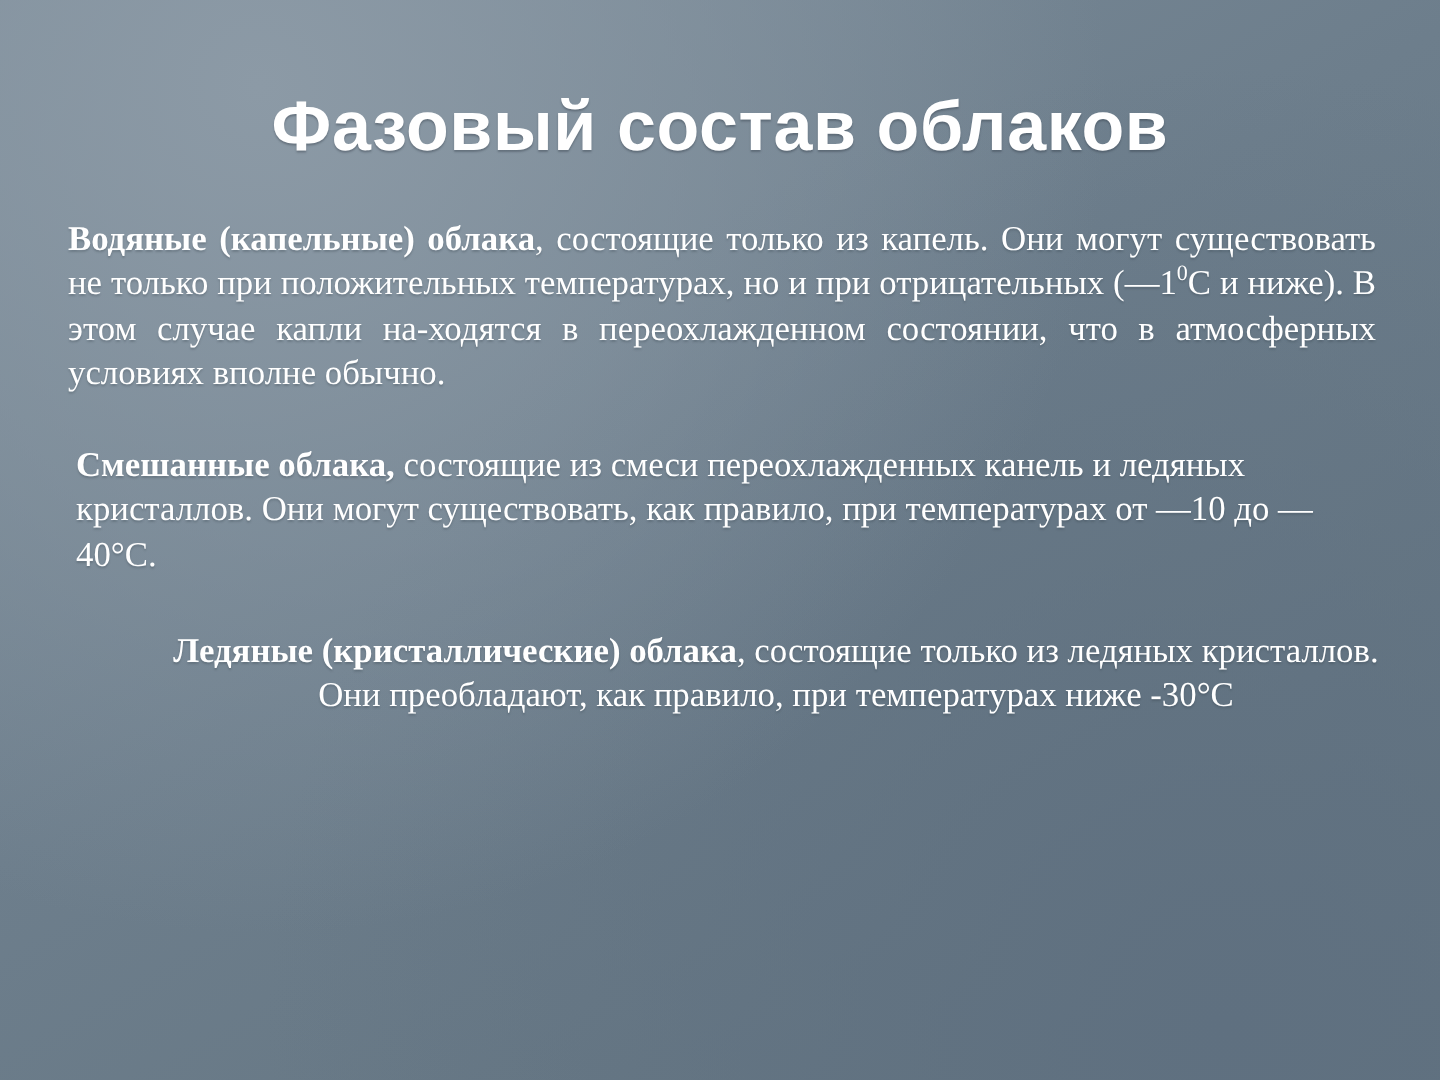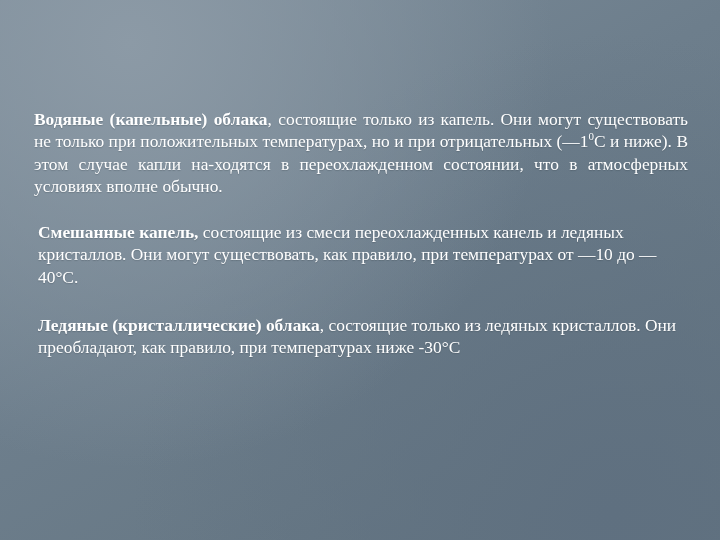--- a/index.html
+++ b/index.html
@@ -57,39 +57,41 @@
     padding-right: 2px;
   }
   .para2 {
     margin-top: 24px;
     padding-left: 4px;
     text-align: left;
   }
   .para3 {
     margin-top: 26px;
     padding-left: 4px;
-    text-align: left;
+    text-align: center;
+    margin-left: 48px;
   }
   .lead {
     font-weight: bold;
   }
   sup.deg {
     font-size: 11px;
     vertical-align: super;
     line-height: 0;
   }
 </style>
 </head>
 <body>
 
 <div class="slide">
 
+  <div class="title">Фазовый состав облаков</div>
 
   <div class="body">
 
     <p class="para1"><span class="lead">Водяные (капельные) облака</span><span>, состоящие только из капель. Они могут существовать не только при положительных температурах, но и при отрицательных (—1</span><sup class="deg">0</sup><span>С и ниже). В этом случае капли на-ходятся в переохлажденном состоянии, что в атмосферных условиях вполне обычно.</span></p>
 
-    <p class="para2"><span class="lead">Смешанные капель,</span><span> состоящие из смеси переохлажденных канель и ледяных кристаллов. Они могут существовать, как правило, при температурах от —10 до —40°С.</span></p>
+    <p class="para2"><span class="lead">Смешанные облака,</span><span> состоящие из смеси переохлажденных канель и ледяных кристаллов. Они могут существовать, как правило, при температурах от —10 до —40°С.</span></p>
 
     <p class="para3"><span class="lead">Ледяные (кристаллические) облака</span><span>, состоящие только из ледяных кристаллов. Они преобладают, как правило, при температурах ниже -30°С</span></p>
 
   </div>
 </div>
 
 </body></html>

